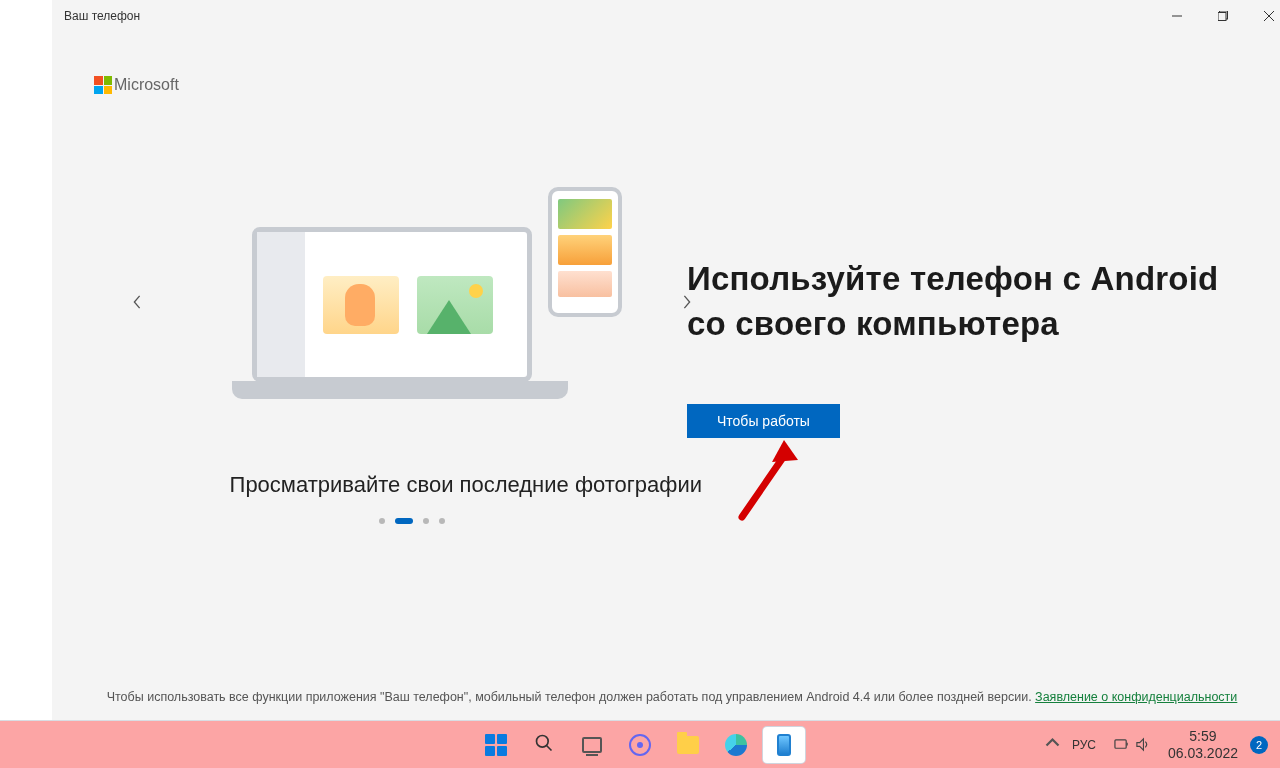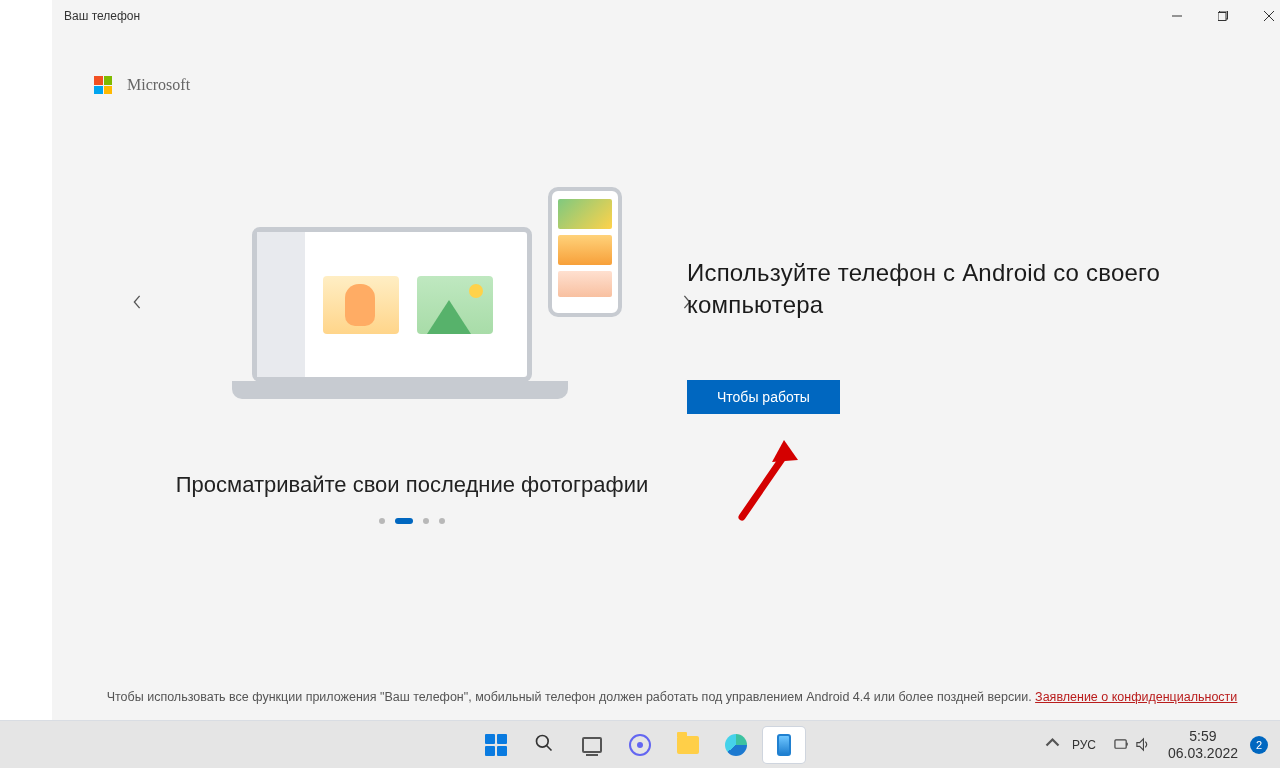--- a/index.html
+++ b/index.html
@@ -39,21 +39,21 @@
   .win-btn svg { width: 10px; height: 10px; }
 
   .body-area {
     flex: 1;
     position: relative;
   }
 
   .ms-logo {
     position: absolute;
     left: 42px; top: 44px;
-    display: flex; align-items: flex-start; gap: 15px; font-family: Liberation Serif, serif;
+    display: flex; align-items: flex-start; gap: 2px;
   }
   .ms-logo-squares {
     width: 18px; height: 18px;
     display: grid; grid-template-columns: 1fr 1fr; grid-template-rows: 1fr 1fr;
     gap: 1px;
   }
   .ms-logo-squares div:nth-child(1){background:#f25022;}
   .ms-logo-squares div:nth-child(2){background:#7fba00;}
   .ms-logo-squares div:nth-child(3){background:#00a4ef;}
   .ms-logo-squares div:nth-child(4){background:#ffb900;}
@@ -111,40 +111,40 @@
   .thumb.rabbit::after{content:"";position:absolute;left:22px;top:8px;width:30px;height:42px;background:#ffac64;border-radius:14px 14px 10px 10px;}
   .thumb.landscape { background:linear-gradient(180deg,#bfe8c0,#a8dca8); position:relative; overflow:hidden;}
   .thumb.landscape::before{content:"";position:absolute;left:10px;bottom:0;width:0;height:0;border-left:22px solid transparent;border-right:22px solid transparent;border-bottom:34px solid #57b26b;}
   .thumb.landscape::after{content:"";position:absolute;right:10px;top:8px;width:14px;height:14px;background:#ffd24a;border-radius:50%;}
   .laptop-base{
     width:336px; height:18px; background:#c7cbd1; border-radius:0 0 10px 10px; margin-top:-1px;
   }
 
   .carousel-caption{
     margin-top:40px;
-    text-align:center;
+    text-align:right;
     font-size:22px;
     font-weight:400;
     color:#222;
   }
   .dots{
     margin-top:20px;
     display:flex; justify-content:center; gap:10px; align-items:center;
   }
   .dot{width:6px;height:6px;background:#b8b8b8;border-radius:3px;}
   .dot.active{width:18px;background:#0067c0;}
 
   .right-pane{
     position:absolute;
     left:635px; top:225px;
     width:560px;
   }
   .headline{
-    font-size:24px;
-    font-weight:400;
+    font-size:33px;
+    font-weight:700;
     color:#1b1b1b;
     line-height:1.35;
     letter-spacing:0.2px;
   }
   .cta{
     margin-top:58px;
     display:inline-block;
     background:#0067c0;
     color:#fff;
     font-size:14px;
@@ -159,28 +159,28 @@
     pointer-events:none;
   }
 
   .footnote{
     position:absolute;
     left:0; right:0; bottom:16px;
     text-align:center;
     font-size:12.5px;
     color:#555;
   }
-  .footnote a { color:#b91c1c; text-decoration:underline; }
+  .footnote a { color:#15803d; text-decoration:underline; }
 
   
   .taskbar{
     position:absolute;
     left:0; bottom:0;
     width:1280px; height:48px;
-    background:#e5e5e5;
+    background:#fca5a5;
     border-top:1px solid #d9dde3;
     display:flex; align-items:center;
   }
   .taskbar-center{
     position:absolute; left:50%; transform:translateX(-50%);
     display:flex; gap:6px; align-items:center; height:100%;
   }
   .tbtn{
     width:42px; height:36px; border-radius:4px;
     display:flex; align-items:center; justify-content:center;

